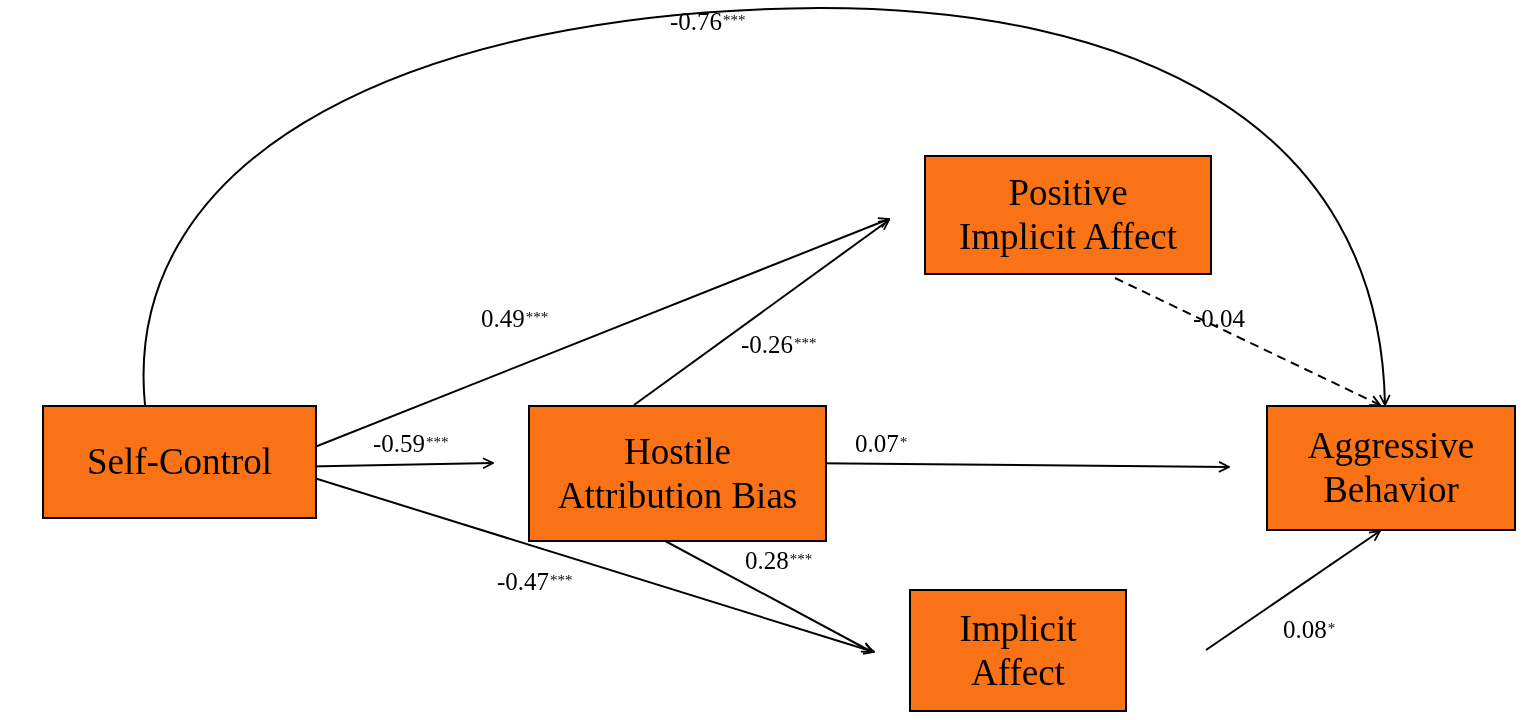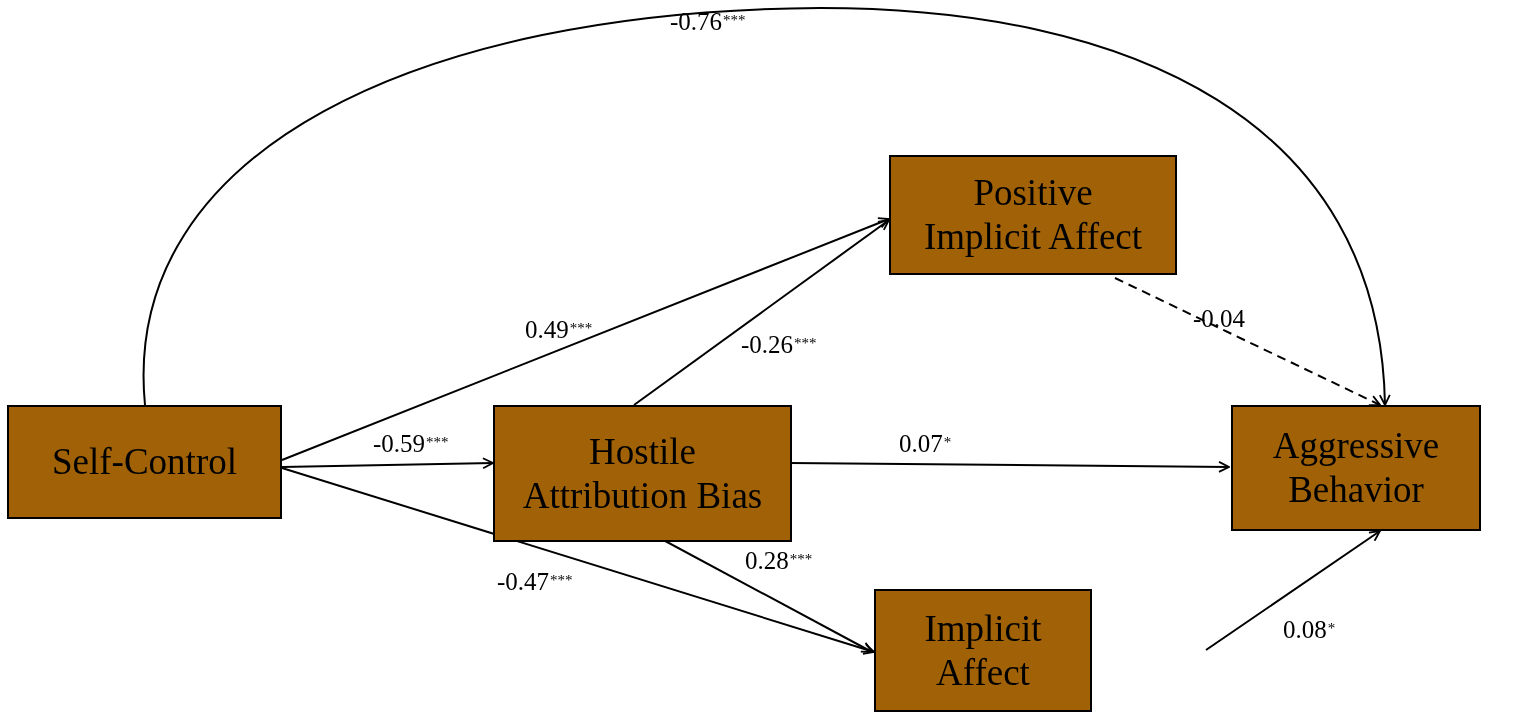--- a/index.html
+++ b/index.html
@@ -1,21 +1,21 @@
 <!DOCTYPE html>
 <html><head>
 <meta charset="utf-8">
 <style>
   html, body { margin:0; padding:0; background:#ffffff; }
   body { width:1535px; height:720px; position:relative; overflow:hidden;
          font-family:"Liberation Serif","DejaVu Serif",serif; color:#000; }
   svg.edges { position:absolute; left:0; top:0; width:1535px; height:720px; }
-  .node { position:absolute; box-sizing:border-box; border:2.5px solid #000; background:#a16207;
+  .node { position:absolute; box-sizing:border-box; border:2.5px solid #000; background:#f97316;
           display:flex; flex-direction:column; align-items:center; justify-content:center;
-          text-align:center; font-size:37px; line-height:44px; }
+          text-align:center; font-size:37px; line-height:44px;margin-left:35px; }
   .node span { display:block; }
   .label { position:absolute; font-size:25px; line-height:28px; white-space:nowrap; }
   .label sup { font-size:15px; vertical-align:top; position:relative; top:-2px; margin-left:1px; }
 </style>
 </head>
 <body>
 
 <svg class="edges" viewBox="0 0 1535 720">
   <defs>
     <marker id="ah" viewBox="0 0 12 12" refX="11" refY="6" markerWidth="12" markerHeight="12" markerUnits="userSpaceOnUse" orient="auto">
@@ -59,33 +59,33 @@
   <span>Implicit Affect</span>
 </div>
 <div class="node" style="left:1231px;top:405px;width:250px;height:126px;">
   <span>Aggressive</span>
   <span>Behavior</span>
 </div>
 
 <div class="label" style="left:670px;top:8px;">
   <span>-0.76</span><sup>***</sup>
 </div>
-<div class="label" style="left:481px;top:316px;margin-left:44px;">
+<div class="label" style="left:481px;top:305px;">
   <span>0.49</span><sup>***</sup>
 </div>
 <div class="label" style="left:373px;top:430px;">
   <span>-0.59</span><sup>***</sup>
 </div>
 <div class="label" style="left:497px;top:568px;">
   <span>-0.47</span><sup>***</sup>
 </div>
 <div class="label" style="left:741px;top:331px;font-family:Liberation Serif, serif;">
   <span>-0.26</span><sup>***</sup>
 </div>
-<div class="label" style="left:855px;top:430px;margin-left:44px;">
+<div class="label" style="left:855px;top:430px;">
   <span>0.07</span><sup>*</sup>
 </div>
 <div class="label" style="left:745px;top:547px;">
   <span>0.28</span><sup>***</sup>
 </div>
 <div class="label" style="left:1193px;top:305px;">
   <span>-0.04</span><sup></sup>
 </div>
 <div class="label" style="left:1283px;top:616px;">
   <span>0.08</span><sup>*</sup>

